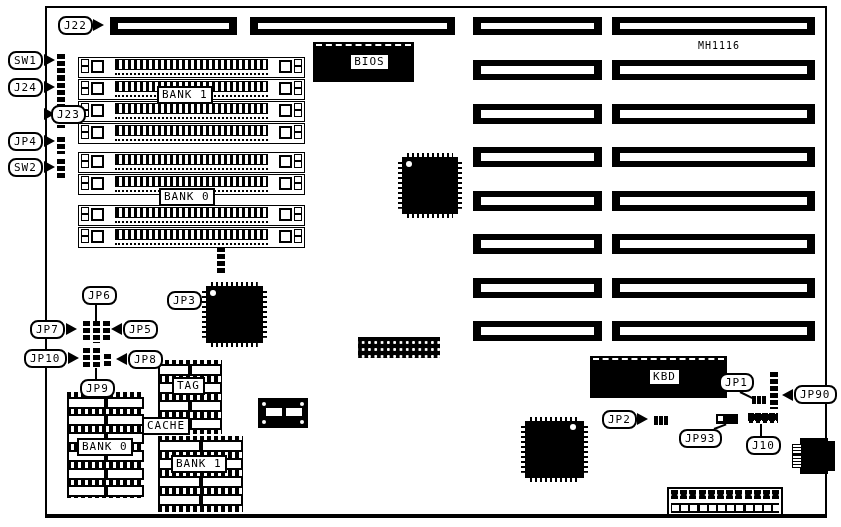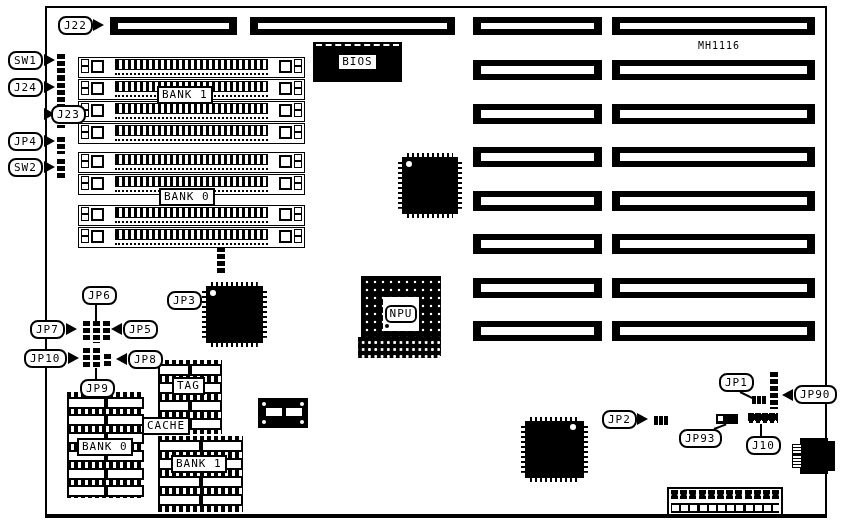--- a/index.html
+++ b/index.html
@@ -19,21 +19,21 @@
   .simm-end{position:absolute;top:1px;width:26px;height:15px;
      background:
        linear-gradient(#fff,#fff) 1px 1px / 6px 5px no-repeat,
        linear-gradient(#fff,#fff) 1px 8px / 6px 5px no-repeat,
        linear-gradient(#000,#000) 0 0 / 8px 14px no-repeat,
        linear-gradient(#fff,#fff) 12px 3px / 9px 9px no-repeat,
        linear-gradient(#000,#000) 10px 1px / 13px 13px no-repeat;}
   .simm-end.left{left:2px;}
   .simm-end.right{right:2px;transform:scaleX(-1);}
   
-  .chip{position:absolute;background:#000;display:flex;align-items:center;justify-content:center;z-index:3;}
+  .chip{position:absolute;background:#000;display:flex;align-items:center;justify-content:center;z-index:3;padding-left:12px;}
   .dashtop::before{content:'';position:absolute;top:2px;left:3px;right:3px;border-top:2px dashed #fff;}
   .chip-label{display:inline-block;background:#fff;border:2px solid #000;padding:0 3px;
         font:11px/14px "DejaVu Sans Mono",monospace;letter-spacing:1px;white-space:nowrap;z-index:10;}
   .mem-label{position:absolute;background:#fff;border:2px solid #000;padding:0 3px;
         font:11px/14px "DejaVu Sans Mono",monospace;letter-spacing:1px;white-space:nowrap;z-index:12;}
   
   .qfp{position:absolute;z-index:3;
      background:
        linear-gradient(#000,#000) center / calc(100% - 8px) calc(100% - 8px) no-repeat,
        repeating-linear-gradient(90deg,#000 0 2px,transparent 2px 5px) center top / 72% 4px no-repeat,
@@ -164,26 +164,20 @@
   <div class="qfp" style="left:398px;top:153px;width:64px;height:65px;">
       <span class="dot"></span>
     </div>
   <div class="qfp" style="left:202px;top:282px;width:65px;height:65px;">
       <span class="dot"></span>
     </div>
   <div class="qfp" style="left:521px;top:417px;width:67px;height:65px;">
       <span class="dot tr"></span>
     </div>
 
-  <div class="pga" style="left:361px;top:276px;width:80px;height:80px;">
-    <div class="pga-center" style="left:22px;top:21px;width:36px;height:34px;">
-      <span class="chip-label npu-box">NPU</span>
-      <span class="pin1"></span>
-    </div>
-  </div>
 
   <div class="jmpv" style="left:217px;top:247px;width:8px;height:26px;"></div>
 
   <div class="pingrid" style="left:358px;top:337px;width:82px;height:21px;"></div>
 
 
   <div class="osc" style="left:258px;top:398px;width:50px;height:30px;">
     <i style="left:4px;top:4px;"></i>
     <i style="right:4px;top:4px;"></i>
     <i style="left:4px;bottom:4px;"></i>
@@ -210,20 +204,23 @@
     <div class="dip-bar" style="top:4px;"></div>
     <div class="dip-bar" style="top:22px;"></div>
     <div class="dip-bar" style="top:40px;"></div>
     <div class="dip-bar" style="top:58px;"></div>
   </div>
   <div class="mem-label" style="left:172px;top:377px;">TAG</div>
   <div class="mem-label" style="left:118px;top:417px;margin-left:24px;">CACHE</div>
   <div class="mem-label" style="left:77px;top:438px;">BANK 0</div>
   <div class="mem-label" style="left:171px;top:455px;">BANK 1</div>
 
+  <div class="chip dashtop" style="left:590px;top:356px;width:125px;height:42px;">
+    <span class="chip-label">KBD</span>
+  </div>
 
   <div class="jmpv" style="left:57px;top:54px;width:8px;height:22px;"></div>
   <div class="jmpv" style="left:57px;top:76px;width:8px;height:26px;"></div>
   <div class="jmpv" style="left:57px;top:97px;width:8px;height:31px;"></div>
   <div class="jmpv" style="left:57px;top:137px;width:8px;height:17px;"></div>
   <div class="jmpv" style="left:57px;top:159px;width:8px;height:20px;"></div>
 
   <div class="jmpv" style="left:83px;top:321px;width:7px;height:19px;"></div>
   <div class="jmpv" style="left:93px;top:321px;width:7px;height:22px;"></div>
   <div class="jmpv" style="left:103px;top:321px;width:7px;height:19px;"></div>

